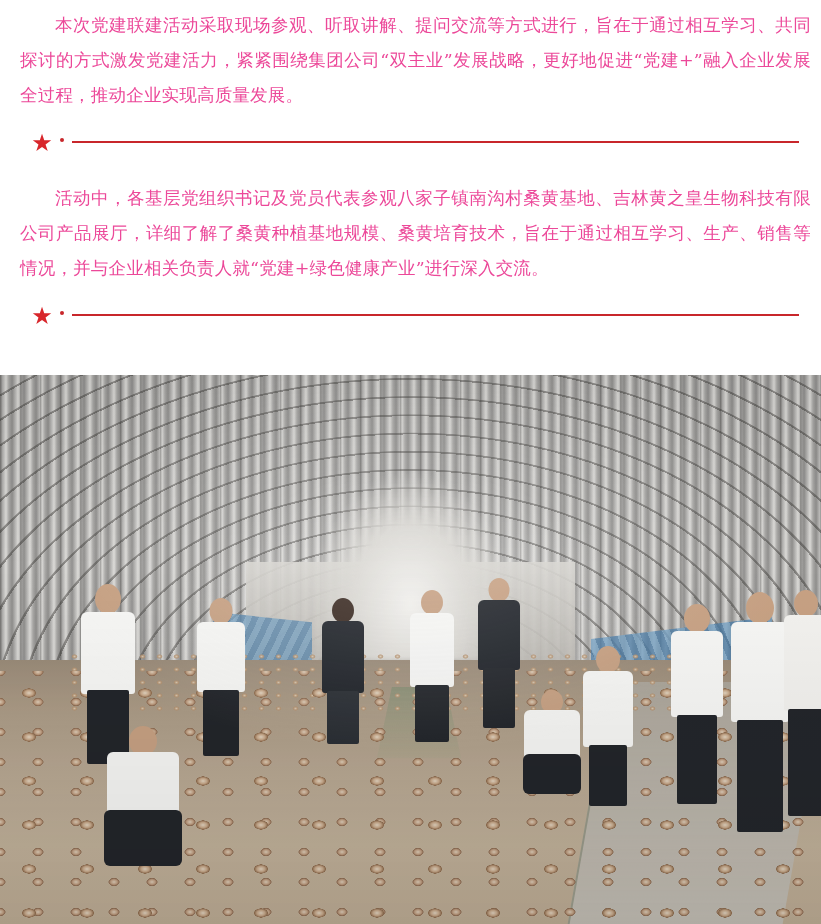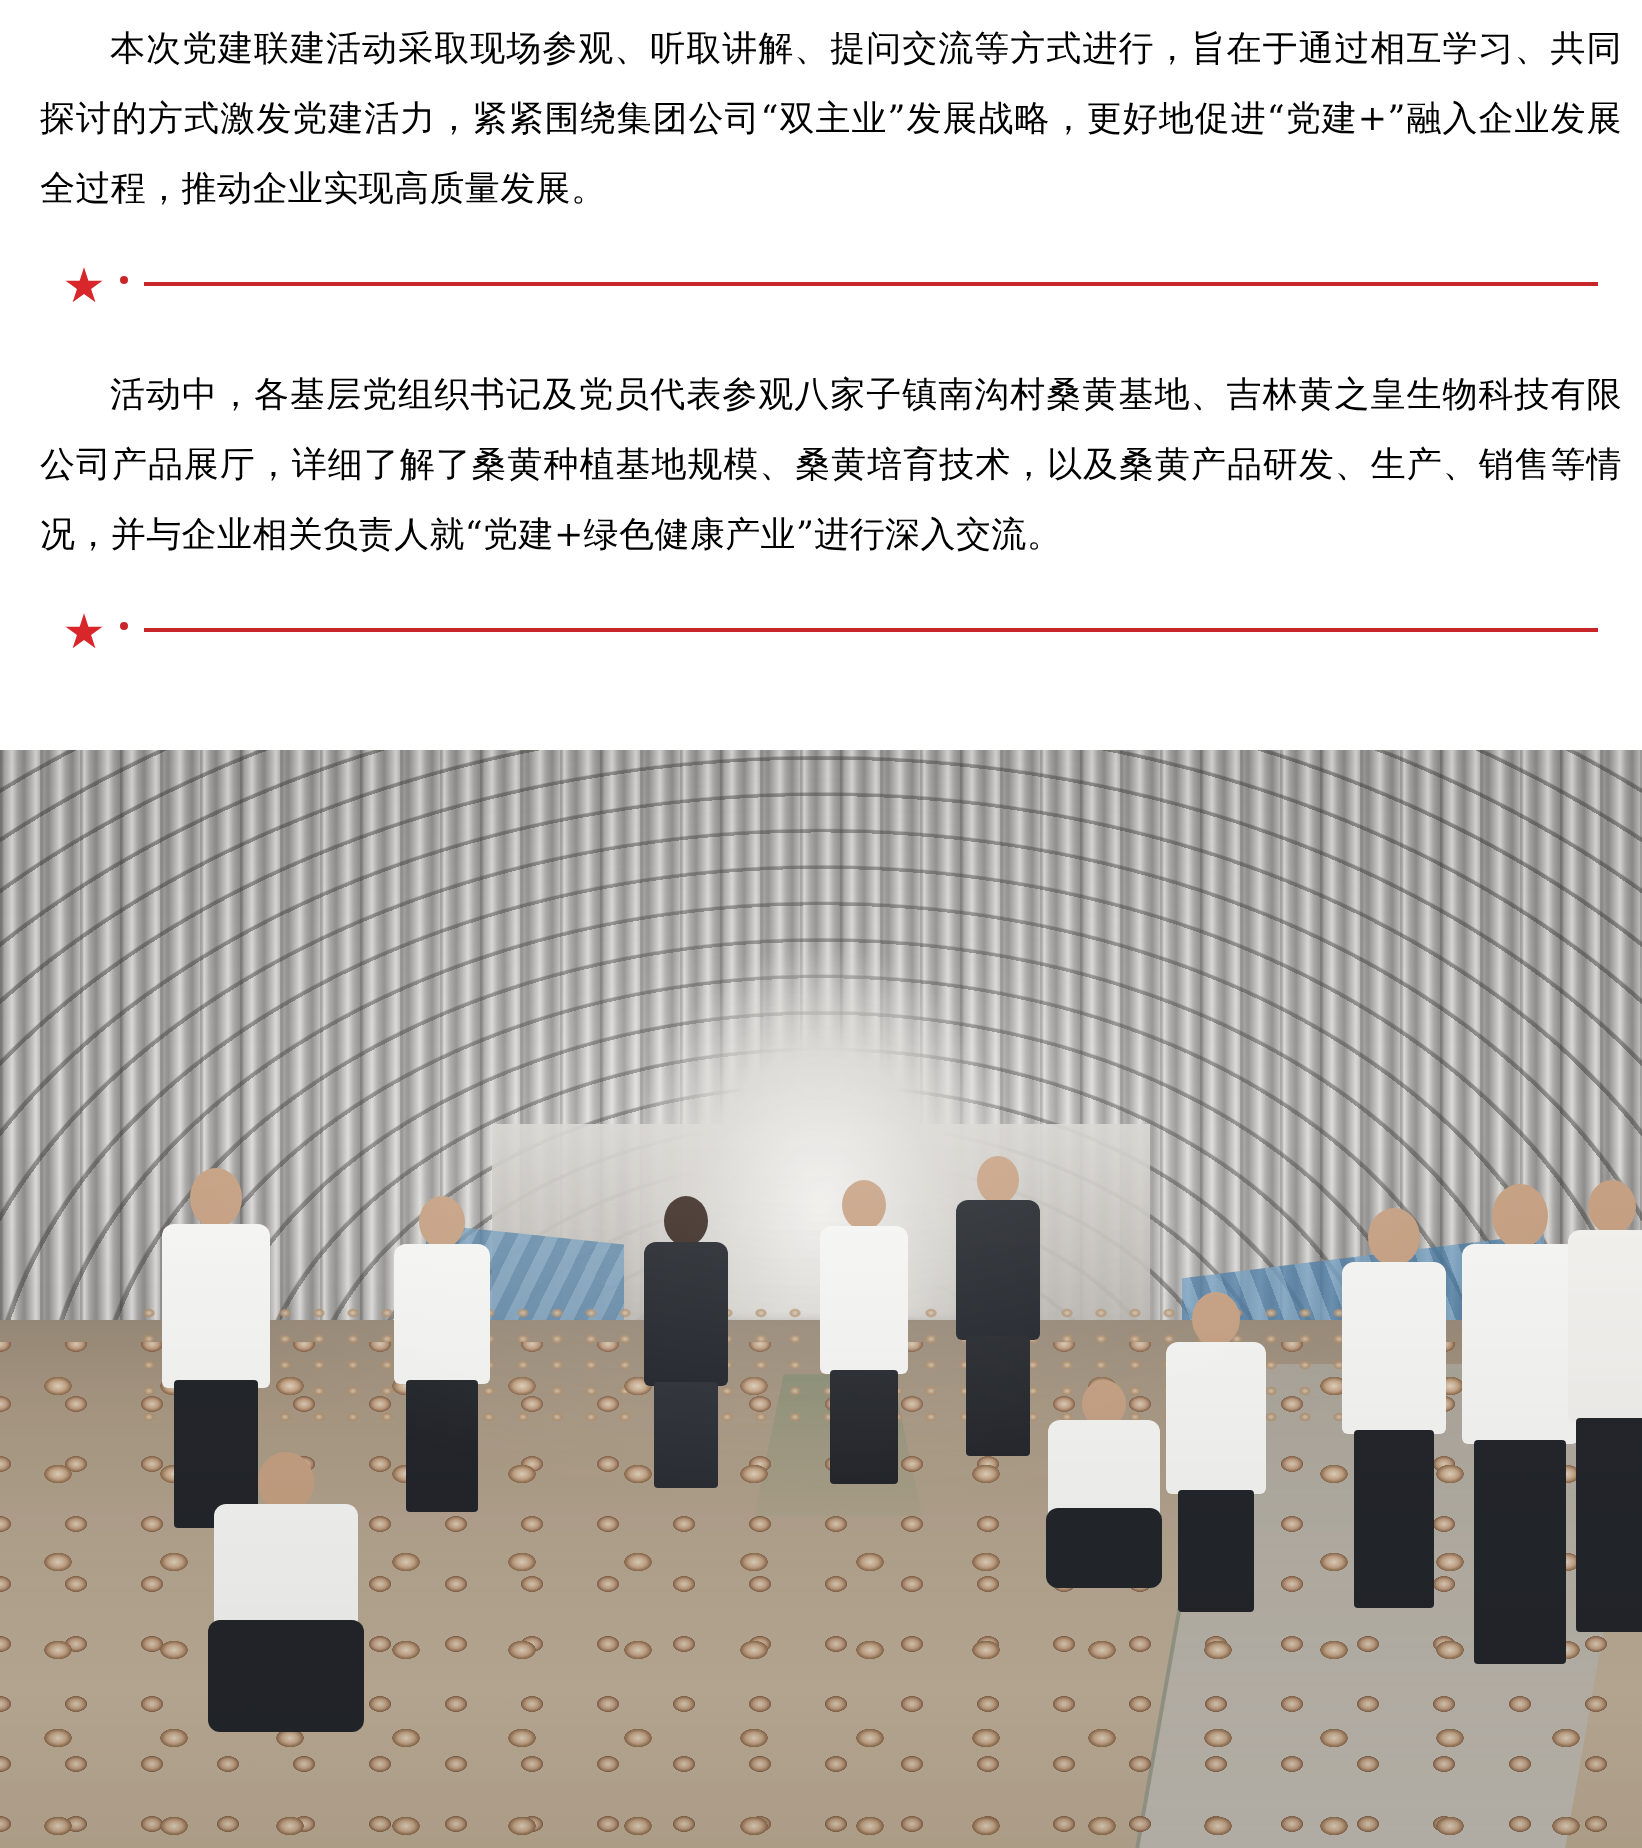--- a/index.html
+++ b/index.html
@@ -17,21 +17,21 @@
   .page {
     width: 821px;
     height: 924px;
     position: relative;
     background: #ffffff;
   }
   .para {
     font-family: "DejaVu Serif", "Liberation Serif", serif;
     font-size: 17.5px;
     line-height: 35px;
-    color: #000000;
+    color: #ec4899;
     text-align: justify;
     text-justify: inter-ideograph;
     text-indent: 2em;
     margin: 0;
     padding: 0 10px 0 20px;
     letter-spacing: 0.2px;
   }
   .para-1 {
     padding-top: 8px;
   }
@@ -217,21 +217,21 @@
 <div class="page">
 
   <p class="para para-1">本次党建联建活动采取现场参观、听取讲解、提问交流等方式进行，旨在于通过相互学习、共同探讨的方式激发党建活力，紧紧围绕集团公司“双主业”发展战略，更好地促进“党建+”融入企业发展全过程，推动企业实现高质量发展。</p>
 
   <div class="divider">
     <span class="star">★</span>
     <span class="dot"></span>
     <span class="line"></span>
   </div>
 
-  <p class="para para-2">活动中，各基层党组织书记及党员代表参观八家子镇南沟村桑黄基地、吉林黄之皇生物科技有限公司产品展厅，详细了解了桑黄种植基地规模、桑黄培育技术，以及桑黄产品研发、生产、销售等情况，并与企业相关负责人就“党建+绿色健康产业”进行深入交流。</p>
+  <p class="para para-2">活动中，各基层党组织书记及党员代表参观八家子镇南沟村桑黄基地、吉林黄之皇生物科技有限公司产品展厅，详细了解了桑黄种植基地规模、桑黄培育技术，旨在于通过相互学习、生产、销售等情况，并与企业相关负责人就“党建+绿色健康产业”进行深入交流。</p>
 
   <div class="divider">
     <span class="star">★</span>
     <span class="dot"></span>
     <span class="line"></span>
   </div>
 
   <div class="photo-wrap">
     <div class="photo">
       <div class="gh-roof"></div>

